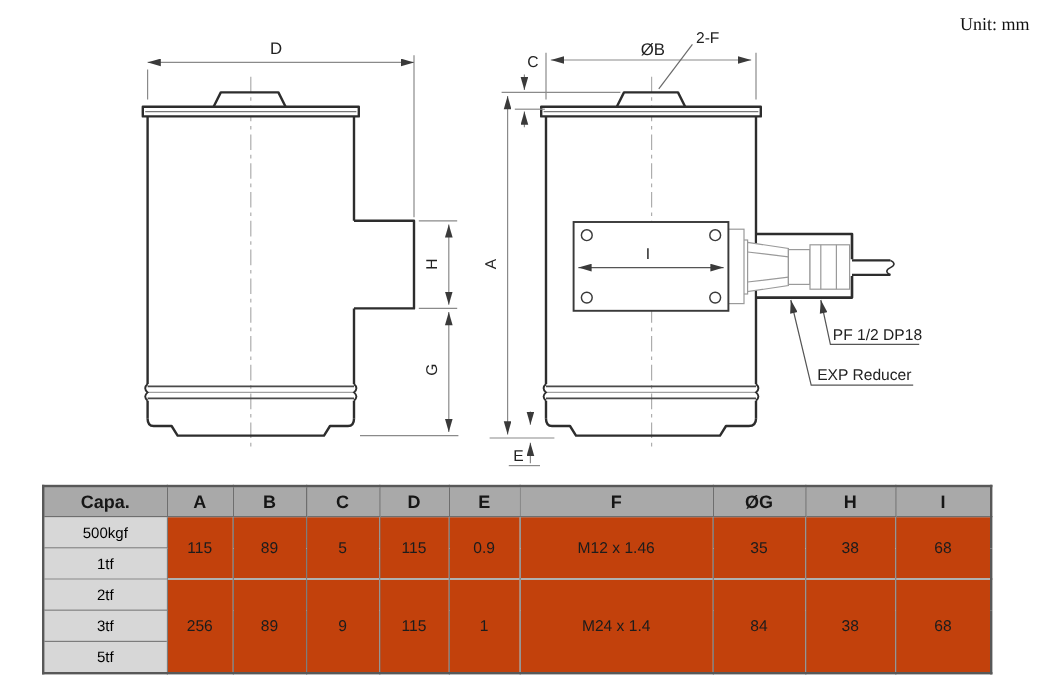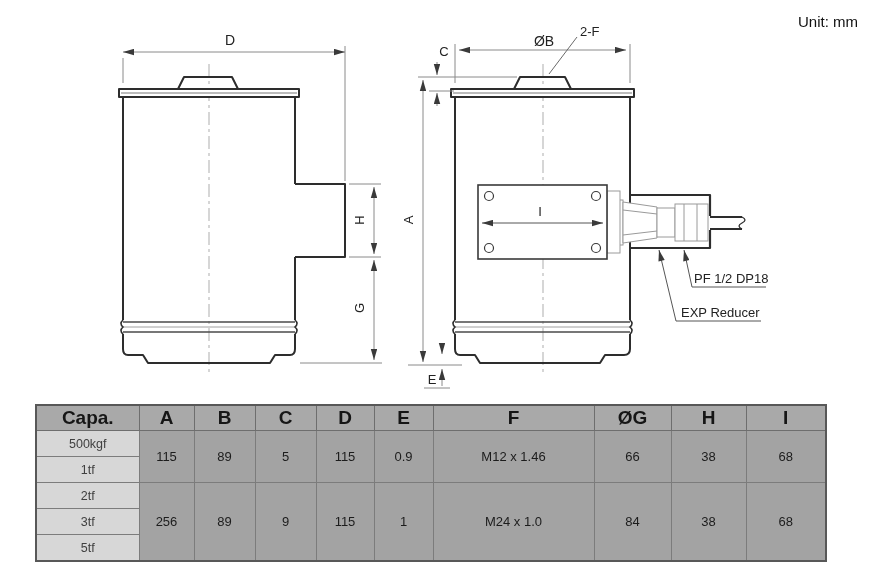--- a/index.html
+++ b/index.html
@@ -1,44 +1,44 @@
 <!DOCTYPE html>
 <html><head>
 <meta charset="utf-8">
 <style>
   html,body{margin:0;padding:0;background:#ffffff;}
   body{
     width:870px;height:578px;position:relative;overflow:hidden;
     font-family:"Liberation Sans", sans-serif;color:#1c1c1c;
   }
   .unit-label{
-    position:absolute;top:13px;right:12px;font-size:15px;color:#111;
+    position:absolute;top:13px;right:12px;font-size:15px;color:#111;font-family:Liberation Serif, serif;
   }
   svg text{font-family:"Liberation Sans", sans-serif;fill:#222;}
   .drawing-svg{position:absolute;left:0;top:0;}
 
   
   .spec-table{
     position:absolute;left:35px;top:404px;
     border-collapse:collapse;table-layout:fixed;width:790px;
     font-size:13px;
   }
   .spec-table th,.spec-table td{
     border:1px solid #7c7c7c;text-align:center;vertical-align:middle;
     padding:0;height:25px;overflow:hidden;
   }
   .spec-table{border:2px solid #585858;}
   .spec-table th{
-    background:#a9a9a9;font-weight:bold;font-size:19px;color:#161616;
+    background:#a9a9a9;font-weight:bold;font-size:15px;color:#161616;
     height:24px;border-color:#6e6e6e;
   }
   .spec-table td.capa-cell{
-    background:#d7d7d7;font-size:12.5px;color:#404040;
-  }
-  .spec-table td.val-cell{background:#a3a3a3;}
+    background:#d7d7d7;font-size:12.5px;color:#000000;
+  }
+  .spec-table td.val-cell{background:#c2410c;}
 </style>
 </head>
 <body>
 
 <div class="unit-label">Unit: mm</div>
 
 <svg class="drawing-svg" width="870" height="400" viewBox="0 0 870 400">
   <defs>
     <marker id="aE" markerWidth="12" markerHeight="8" refX="11" refY="3.2" orient="auto" markerUnits="userSpaceOnUse">
       <path d="M0,0 L11,3.2 L0,6.4 Z" fill="#3a3a3a"></path>
@@ -215,35 +215,35 @@
   </thead>
   <tbody>
     <tr>
       <td class="capa-cell">500kgf</td>
       <td class="val-cell" rowspan="2">115</td>
       <td class="val-cell" rowspan="2">89</td>
       <td class="val-cell" rowspan="2">5</td>
       <td class="val-cell" rowspan="2">115</td>
       <td class="val-cell" rowspan="2">0.9</td>
       <td class="val-cell" rowspan="2">M12 x 1.46</td>
-      <td class="val-cell" rowspan="2">66</td>
+      <td class="val-cell" rowspan="2">35</td>
       <td class="val-cell" rowspan="2">38</td>
       <td class="val-cell" rowspan="2">68</td>
     </tr>
     <tr>
       <td class="capa-cell">1tf</td>
     </tr>
     <tr>
       <td class="capa-cell">2tf</td>
       <td class="val-cell" rowspan="3">256</td>
       <td class="val-cell" rowspan="3">89</td>
       <td class="val-cell" rowspan="3">9</td>
       <td class="val-cell" rowspan="3">115</td>
       <td class="val-cell" rowspan="3">1</td>
-      <td class="val-cell" rowspan="3">M24 x 1.0</td>
+      <td class="val-cell" rowspan="3">M24 x 1.4</td>
       <td class="val-cell" rowspan="3">84</td>
       <td class="val-cell" rowspan="3">38</td>
       <td class="val-cell" rowspan="3">68</td>
     </tr>
     <tr>
       <td class="capa-cell">3tf</td>
     </tr>
     <tr>
       <td class="capa-cell">5tf</td>
     </tr>

